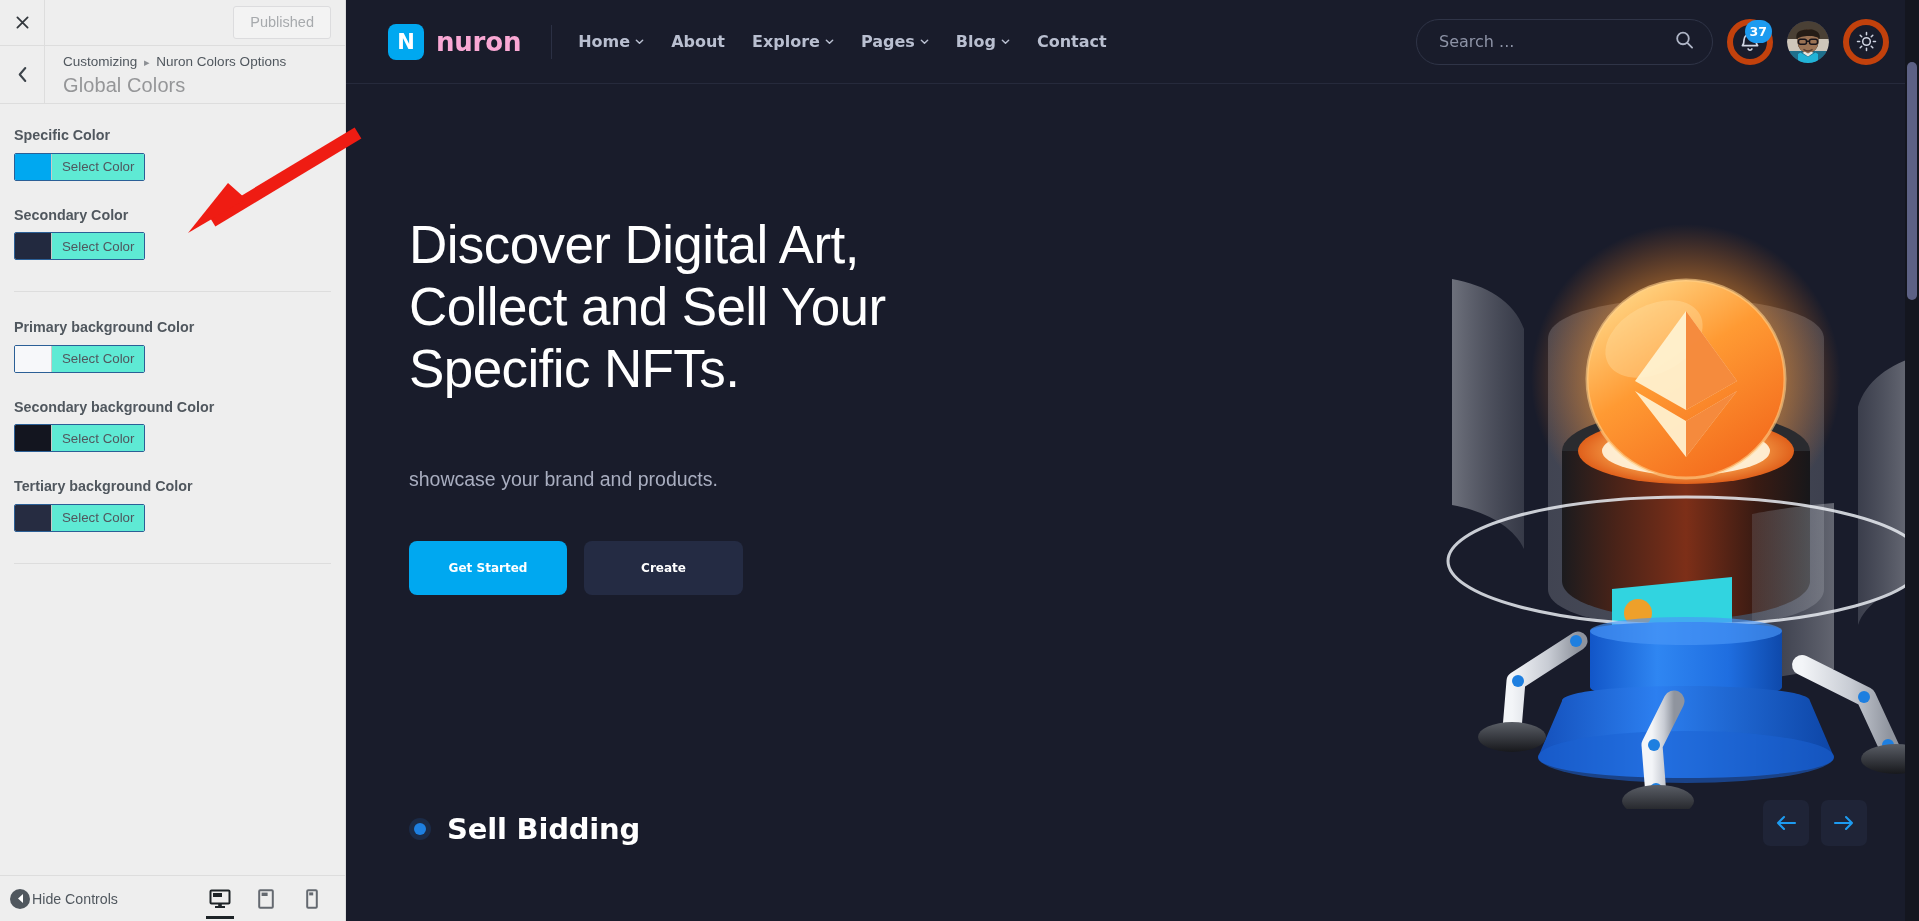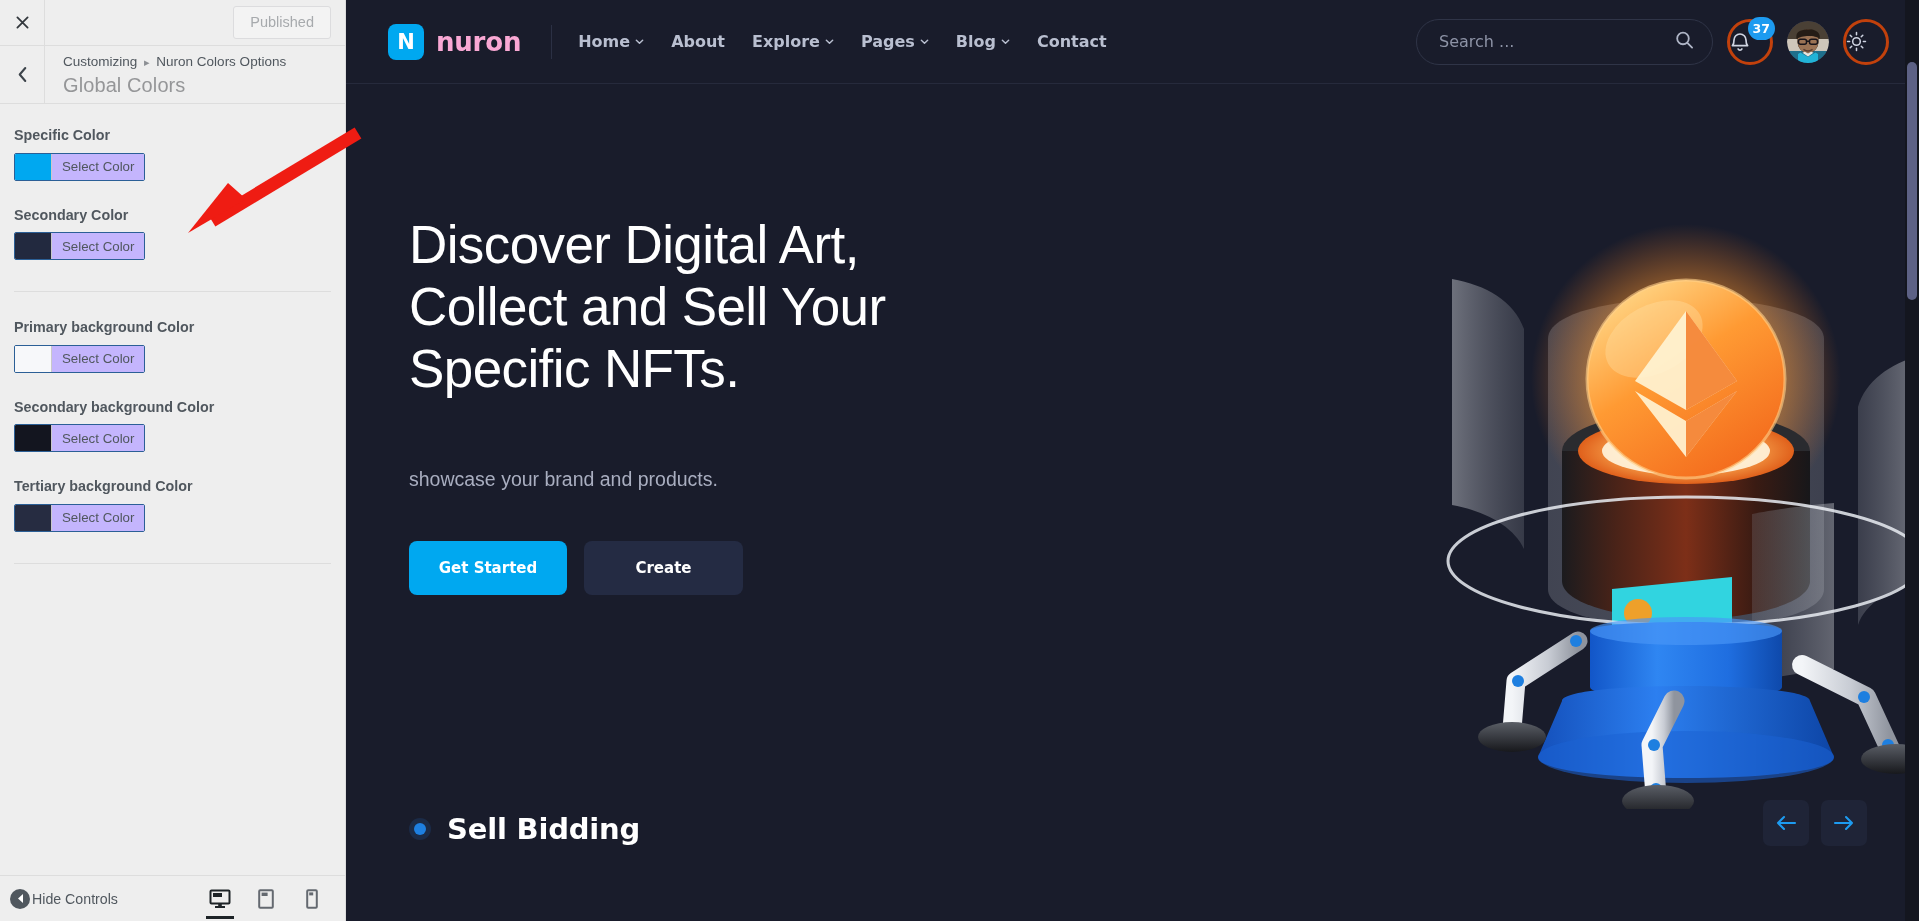--- a/index.html
+++ b/index.html
@@ -82,21 +82,21 @@
     border-radius: 2px;
     background: #fff; overflow: hidden;
     cursor: pointer;
   }
   .color-swatch { width: 36px; flex: 0 0 36px; }
   .color-btn {
     display: flex; align-items: center;
     padding: 0 10px;
     font-size: 13.3px; color: #50575e;
     border-left: 1px solid #c9c9c9;
-    background: #c4b5fd; white-space: nowrap;
+    background: #5eead4; white-space: nowrap;
   }
   .cz-divider { height: 1px; background: #dddddd; margin: 28px 0 26px 0; }
 
   .cz-footer {
     height: 46px; flex: 0 0 46px;
     background: #eeeeee;
     border-top: 1px solid #dddddd;
     display: flex; align-items: center;
     padding: 0 14px 0 10px;
   }
@@ -173,22 +173,22 @@
     background: transparent; border: none; outline: none;
     color: #cfd4e2; font-size: 16px;
     font-family: "DejaVu Sans", sans-serif;
   }
   .searchbox input::placeholder { color: #8d93a6; }
   .search-ico { position: absolute; right: 18px; top: 50%; transform: translateY(-50%); color: #aeb4c5; }
 
   .icon-round {
     position: relative;
     width: 46px; height: 46px; border-radius: 50%;
-    border: 3px solid #c2410c;
-    display: flex; align-items: center; 
+    border: 6px solid #c2410c;
+    display: flex; align-items: center; justify-content: center;
     color: #cfd4e2; cursor: pointer;
   }
   .badge {
     position: absolute; top: -5px; right: -5px;
     min-width: 23px; height: 23px; padding: 0 5px;
     border-radius: 12px; background: #1d9bf0;
     color: #fff; font-size: 12.5px; font-weight: 700;
     display: flex; align-items: center; justify-content: center;
     font-family: "DejaVu Sans", sans-serif;
   }
@@ -209,21 +209,21 @@
     font-family: "Liberation Sans", sans-serif;
   }
   .hero-sub {
     margin-top: 32px;
     color: #a9aec0; font-size: 19.5px; line-height: 1.62;
     font-family: "Liberation Sans", sans-serif;
   }
   .hero-btns { margin-top: 46px; display: flex; gap: 17px; }
   .btn {
     border: none; border-radius: 8px;
-    font-size: 15px; font-weight: 700; color: #fff;
+    font-size: 12px; font-weight: 700; color: #fff;
     cursor: pointer; font-family: "DejaVu Sans", sans-serif;
     display: flex; align-items: center; justify-content: center;
   }
   .btn-primary { background: #00a8f0; width: 158px; height: 54px; }
   .btn-secondary { background: #242b43; width: 159px; height: 54px; }
 
   
   .hero-art {
     position: absolute; left: 1020px; top: 105px;
     width: 640px; height: 620px;

